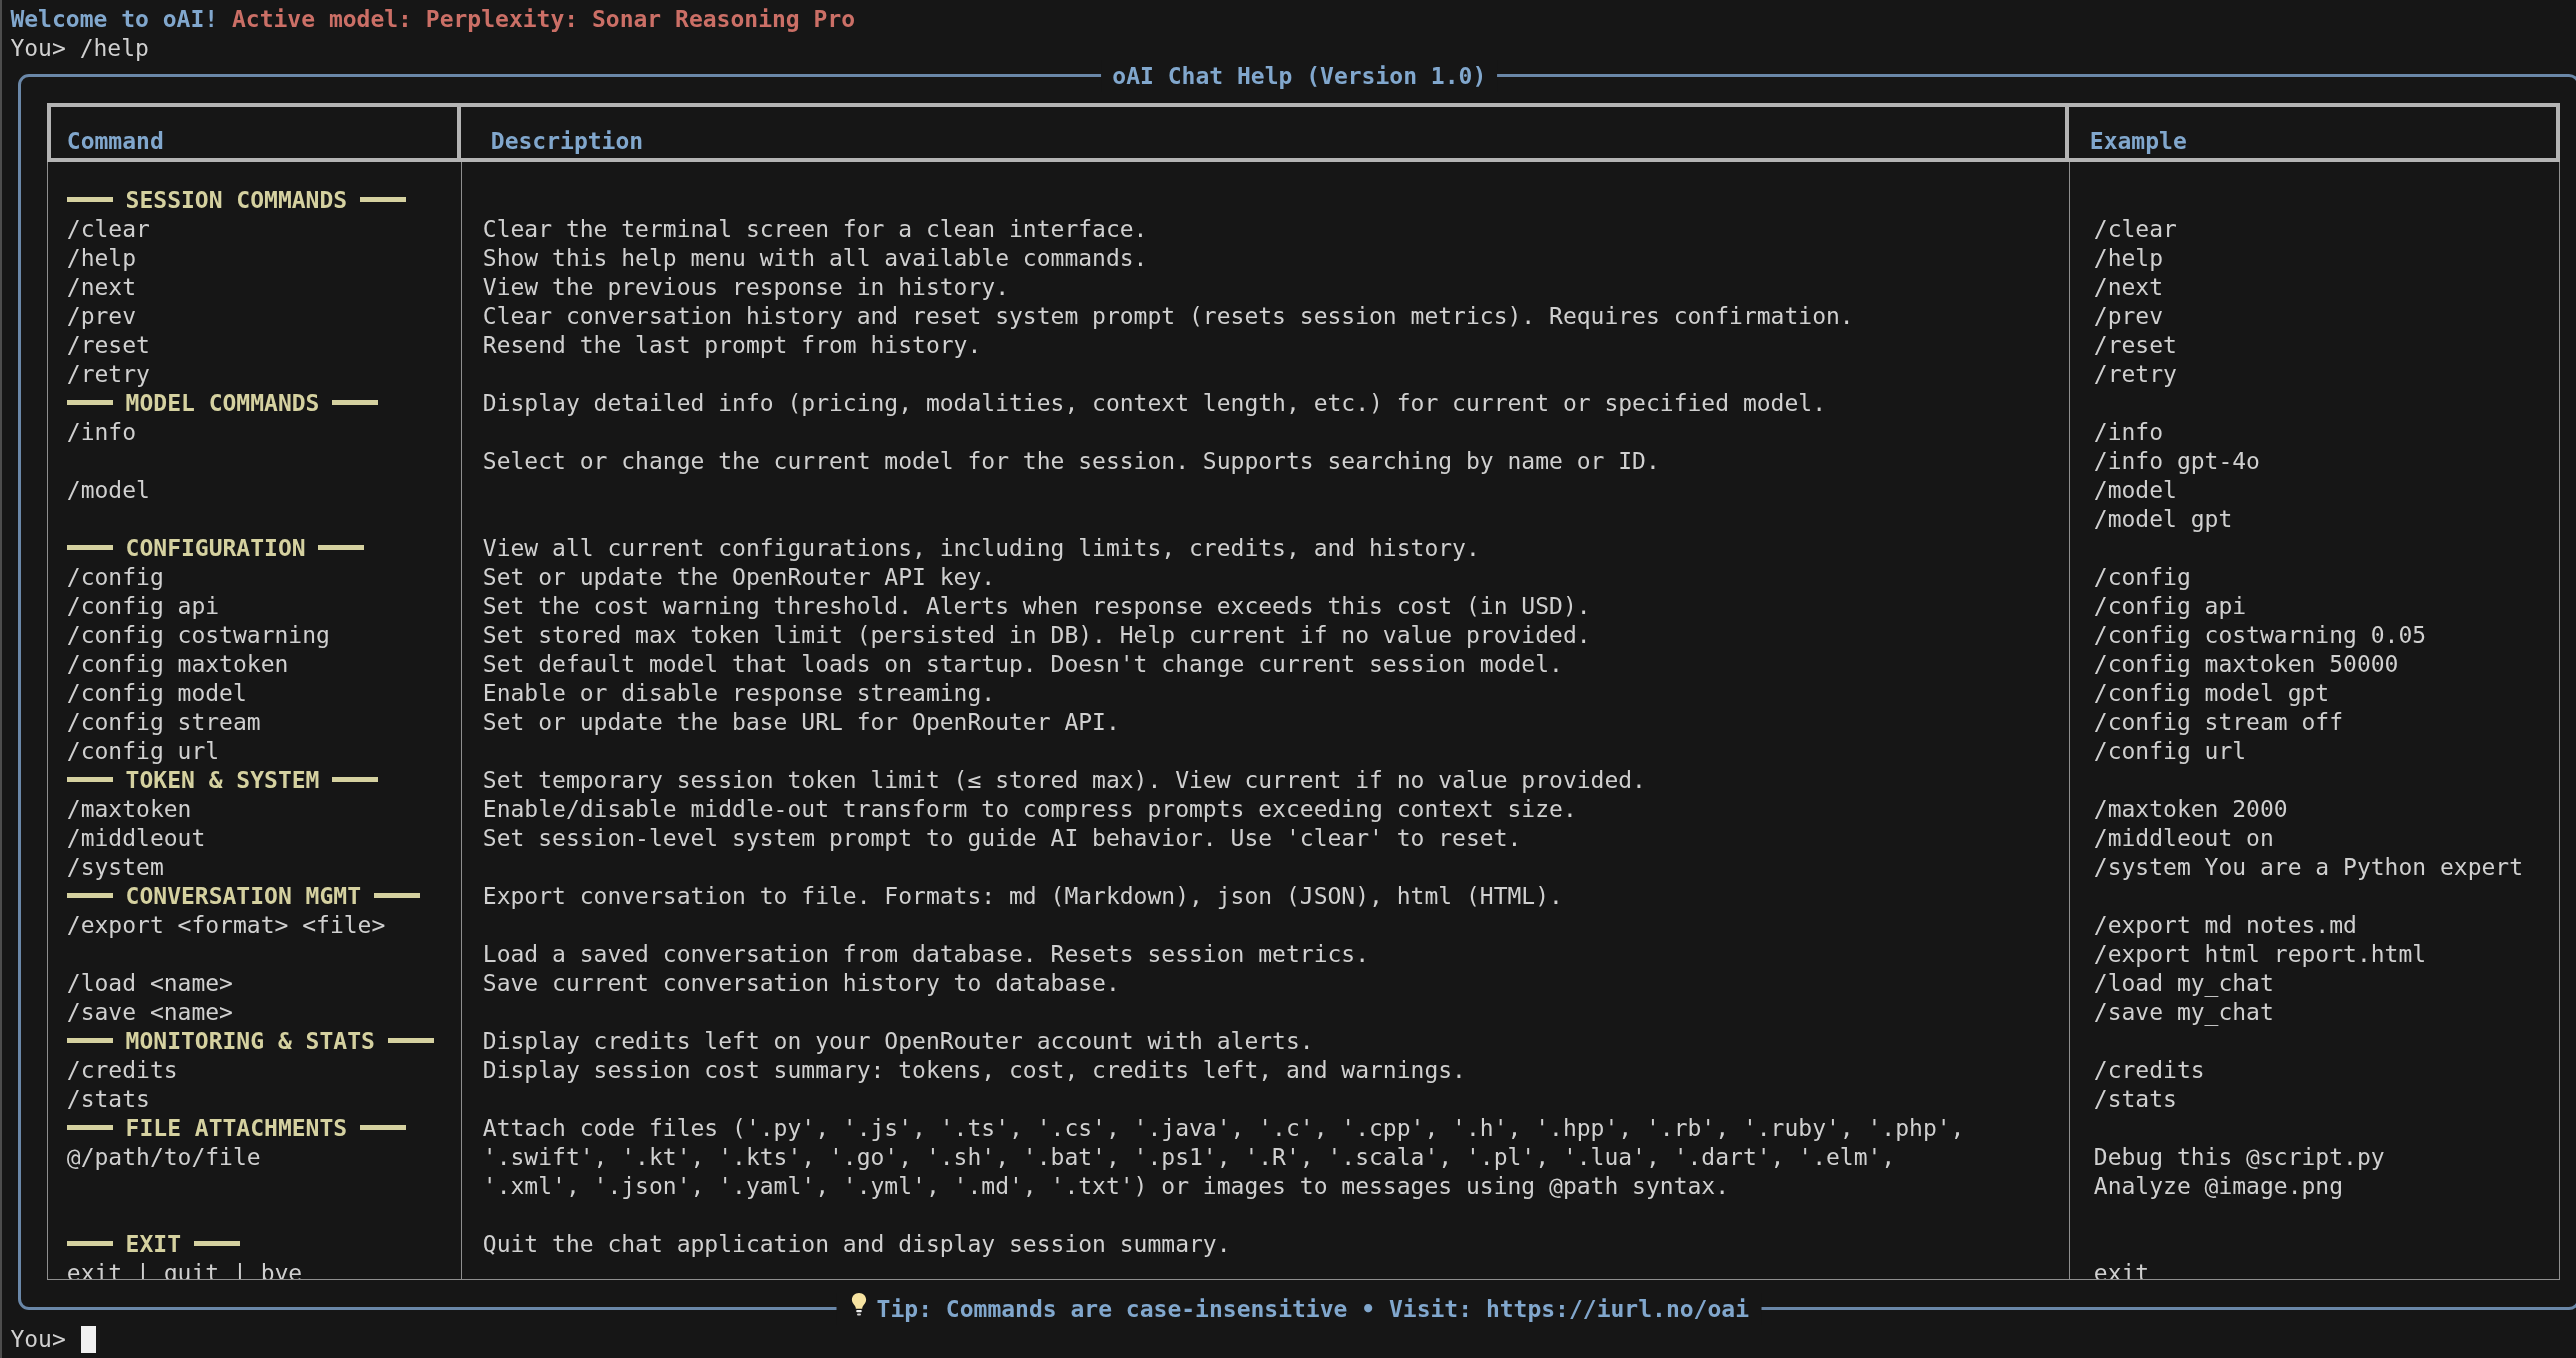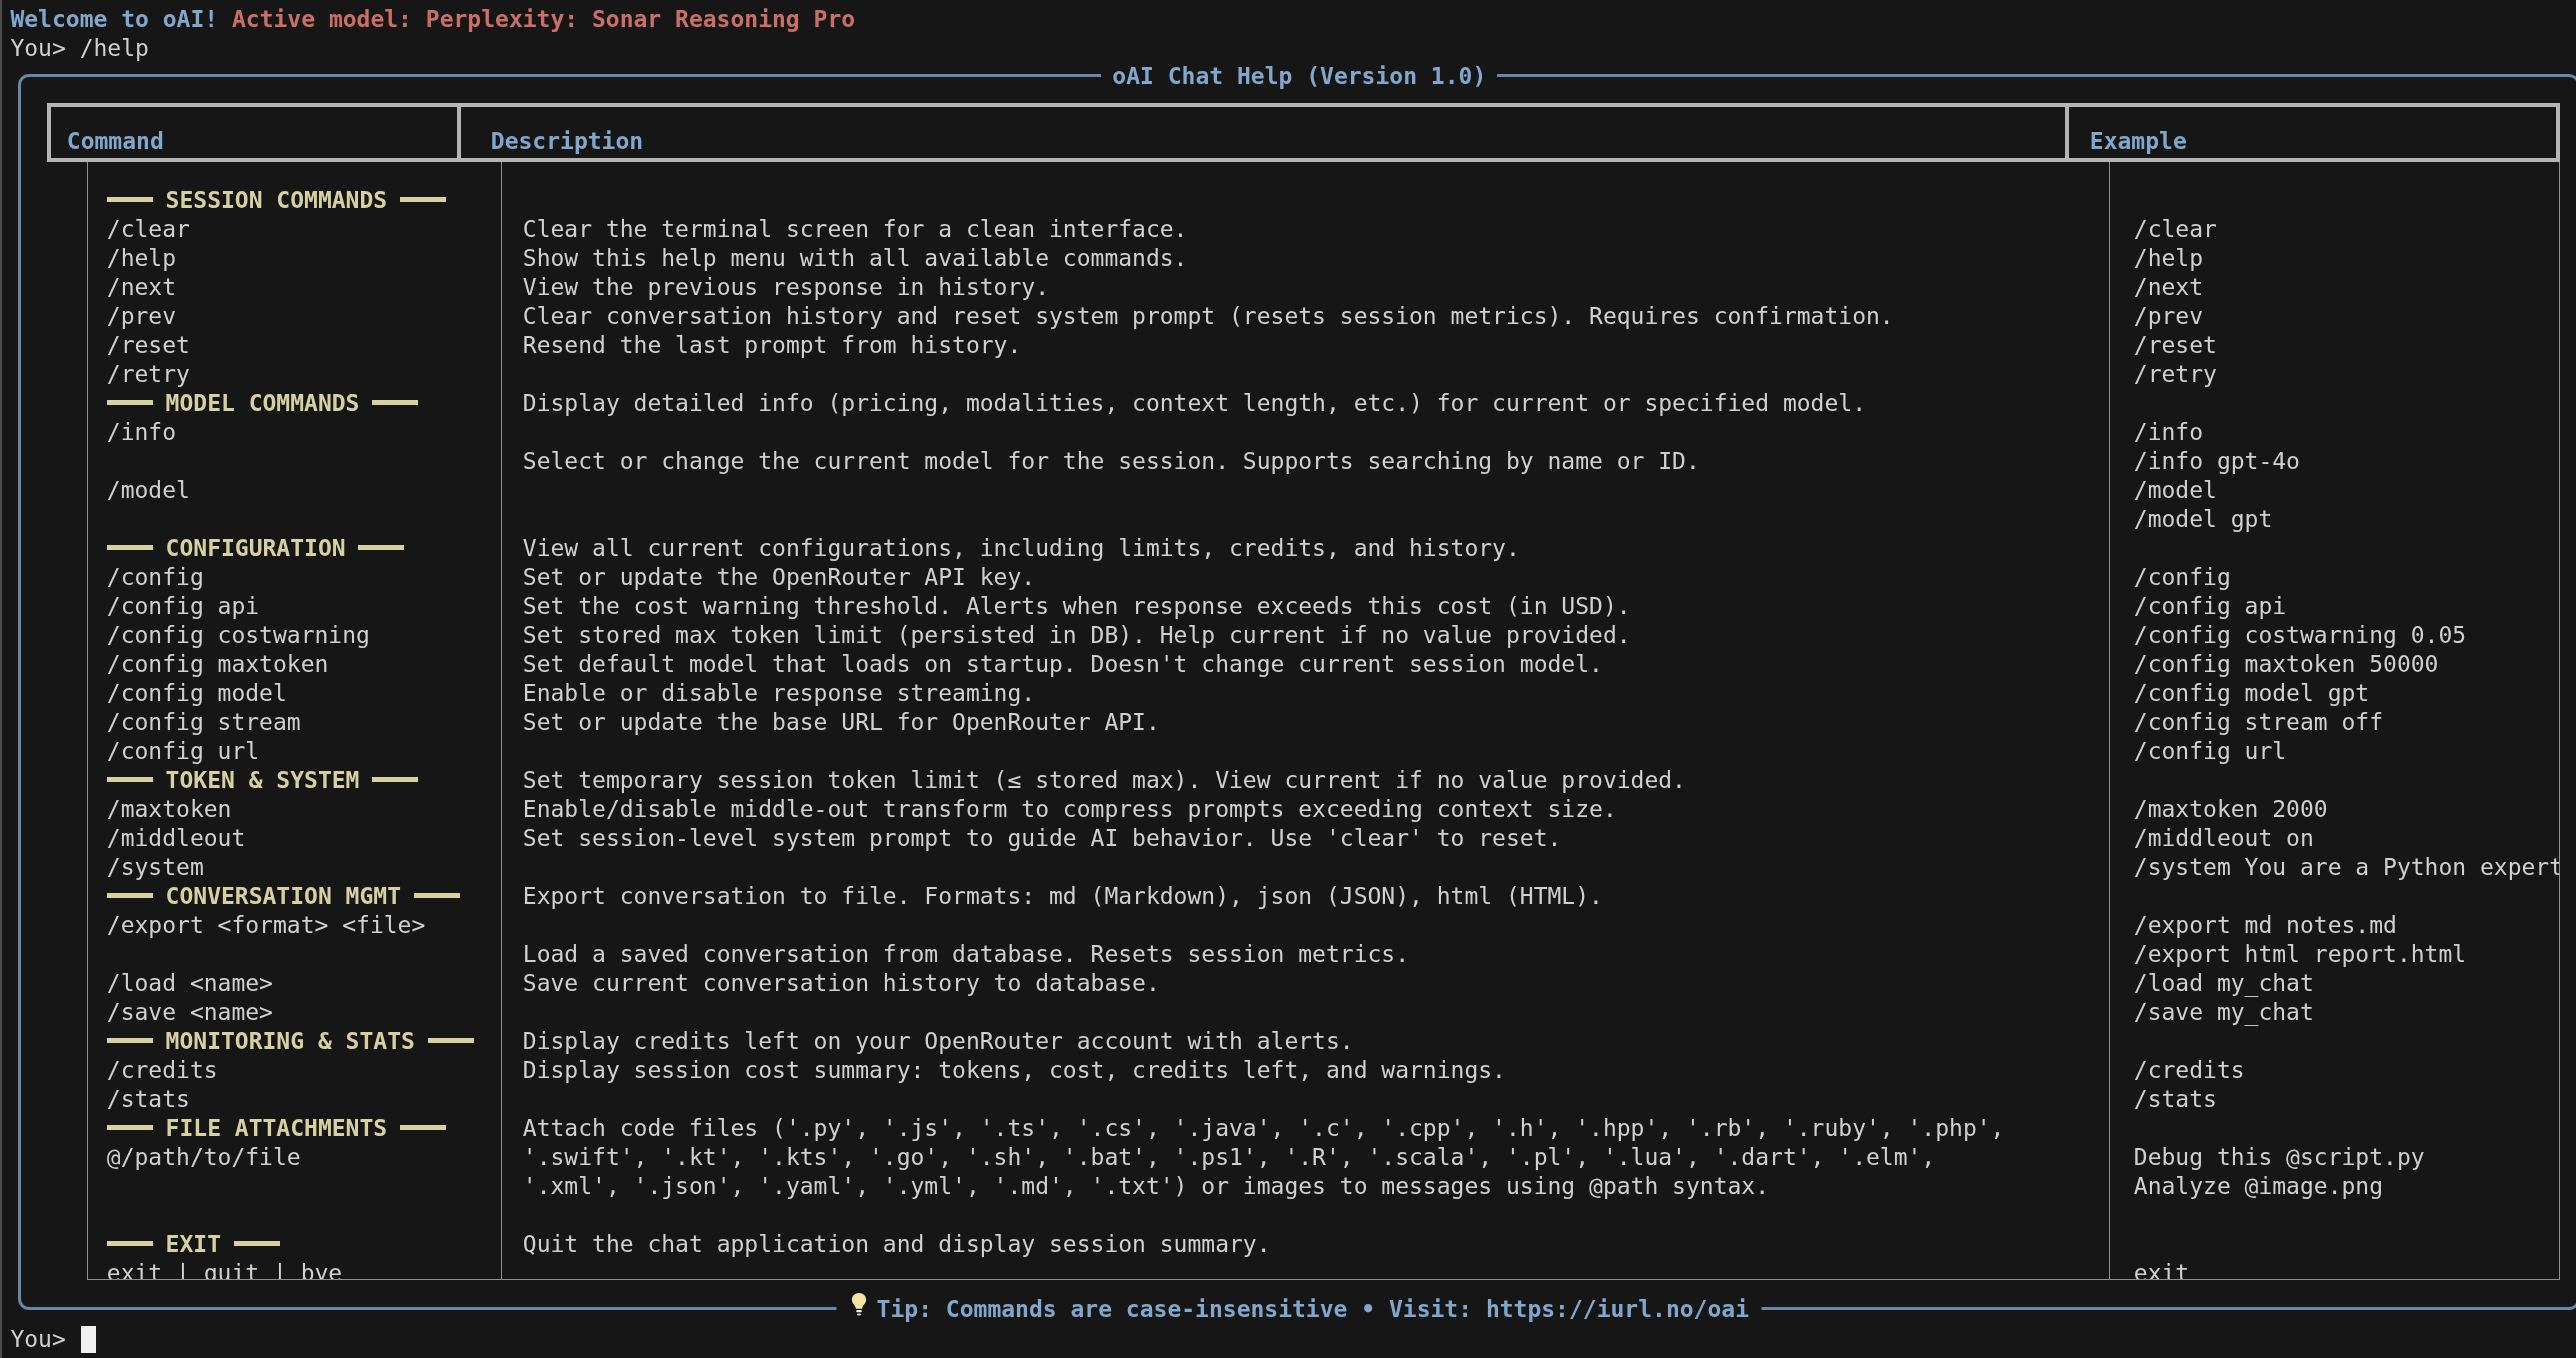--- a/index.html
+++ b/index.html
@@ -44,21 +44,21 @@
   }
   .th{
     box-sizing:border-box;color:var(--accent-blue);font-weight:700;
     padding-top:20px;line-height:29px;white-space:pre;
   }
   .th.c1{width:410px;border-right:4.8px solid var(--table-border-header);padding-left:16px;}
   .th.c2{width:1608px;border-right:4.8px solid var(--table-border-header);padding-left:30px;}
   .th.c3{flex:1;padding-left:21px;}
   .tbody{
     position:absolute;left:0;top:59px;right:0;bottom:0;box-sizing:border-box;
-    border:1.6px solid var(--table-border-body);border-top:none;display:flex;margin-left:40px;
+    border:1.6px solid var(--table-border-body);border-top:none;display:flex;
   }
   .col{box-sizing:border-box;padding-top:24px;overflow:hidden;}
   .col.c1{width:414px;border-right:1.6px solid var(--table-border-body);}
   .col.c2{width:1608px;border-right:1.6px solid var(--table-border-body);}
   .col.c3{flex:1;}
   .tline{height:29px;line-height:29px;white-space:pre;}
   .col.c1 .tline{padding-left:19px;}
   .col.c2 .tline{padding-left:21px;}
   .col.c3 .tline{padding-left:24px;}
   .tline.section{color:var(--section-yellow);font-weight:700;}

